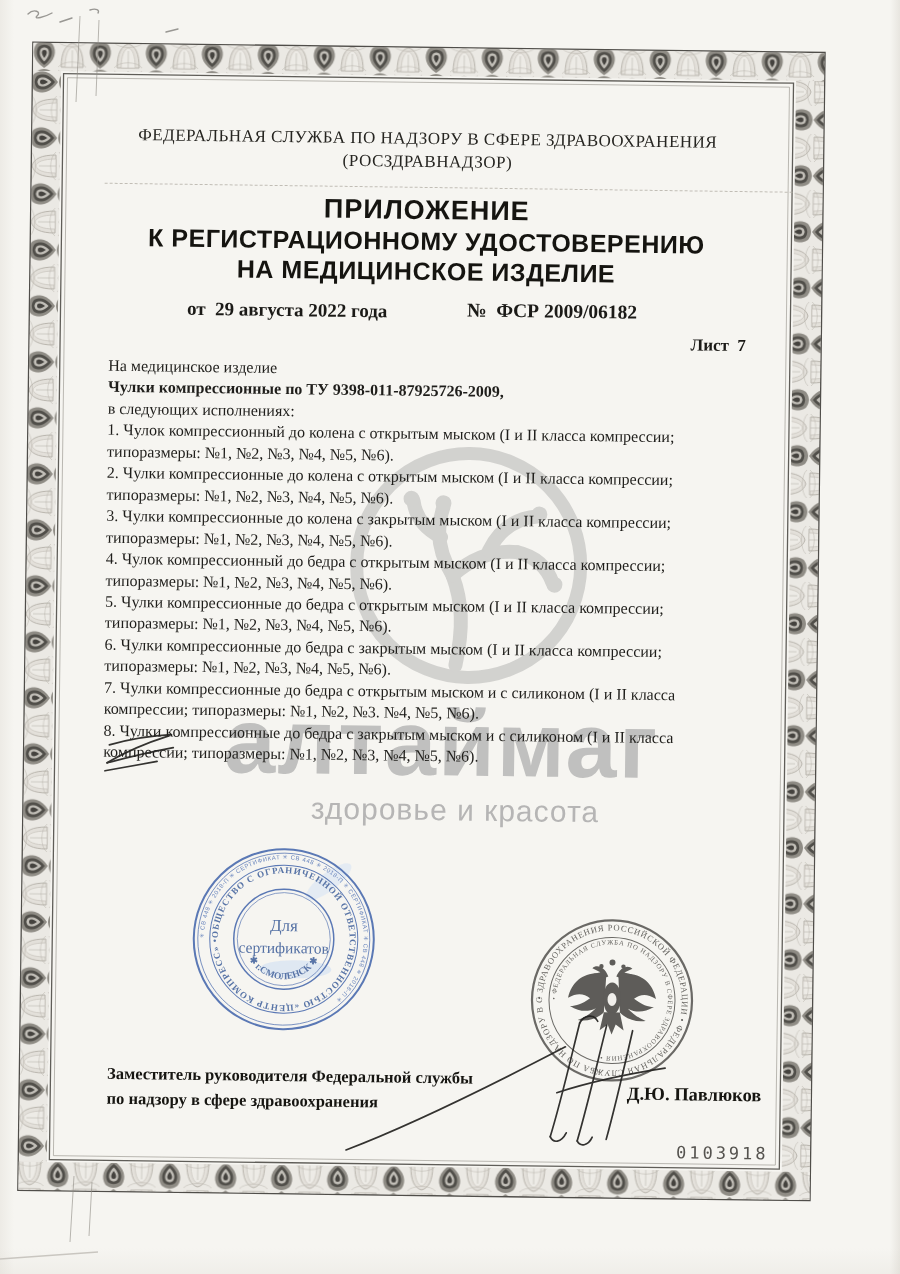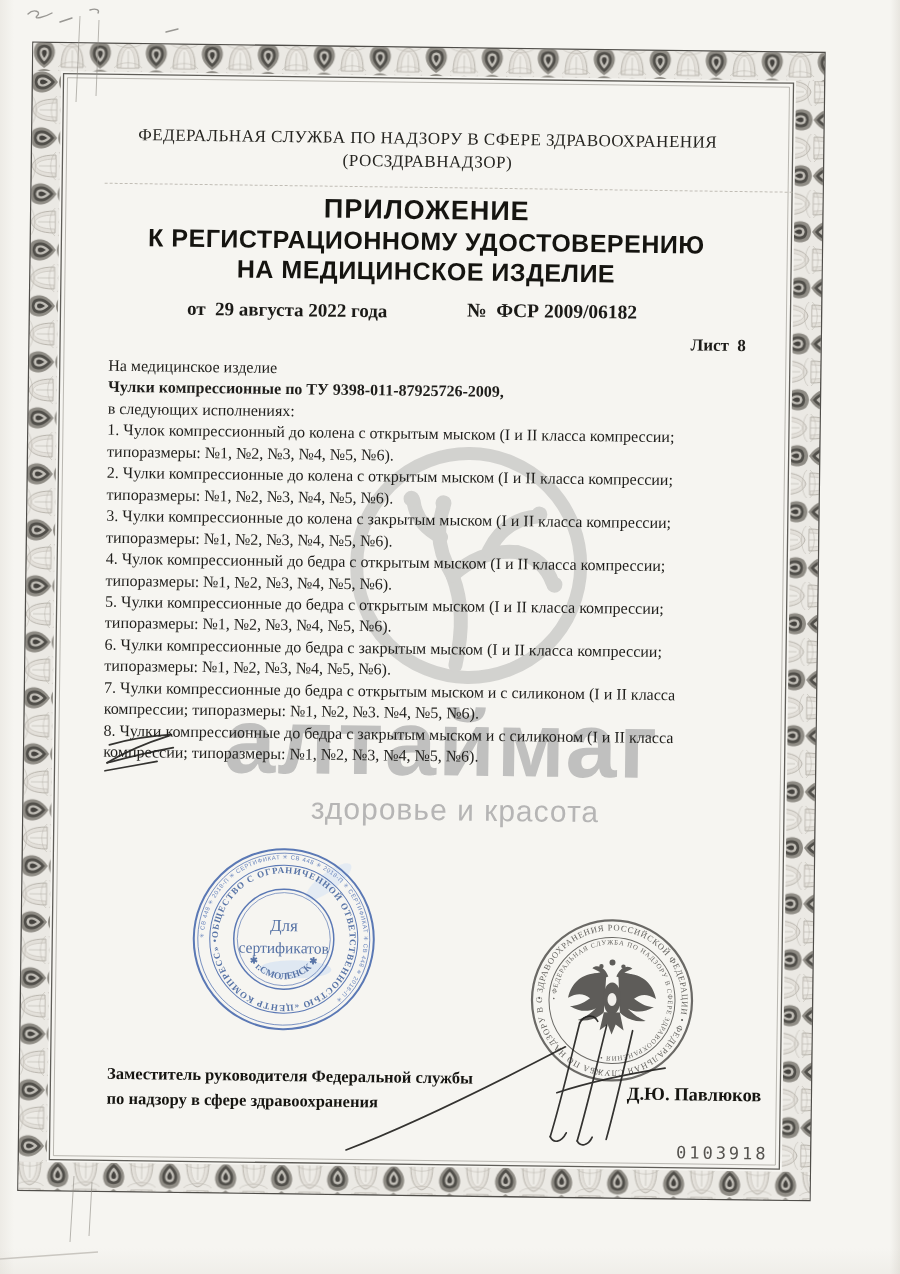--- a/index.html
+++ b/index.html
@@ -108,21 +108,21 @@
     <div class="abs wm-tag">здоровье и красота</div>
 
     <div class="abs ctr agency1">ФЕДЕРАЛЬНАЯ СЛУЖБА ПО НАДЗОРУ В СФЕРЕ ЗДРАВООХРАНЕНИЯ</div>
     <div class="abs ctr agency2">(РОСЗДРАВНАДЗОР)</div>
     <div class="abs rule"></div>
     <div class="abs ctr t1 sans">ПРИЛОЖЕНИЕ</div>
     <div class="abs ctr t2 sans">К РЕГИСТРАЦИОННОМУ УДОСТОВЕРЕНИЮ</div>
     <div class="abs ctr t3 sans">НА МЕДИЦИНСКОЕ ИЗДЕЛИЕ</div>
     <div class="abs date pre">от  29 августа 2022 года</div>
     <div class="abs num pre">№  ФСР 2009/06182</div>
-    <div class="abs sheet pre">Лист  8</div>
+    <div class="abs sheet pre">Лист  7</div>
 
     <div class="abs bodytext">
       <div>На медицинское изделие</div>
       <div class="b">Чулки компрессионные по ТУ 9398-011-87925726-2009,</div>
       <div>в следующих исполнениях:</div>
       <div>1. Чулок компрессионный до колена с открытым мыском (I и II класса компрессии;</div>
       <div>типоразмеры: №1, №2, №3, №4, №5, №6).</div>
       <div>2. Чулки компрессионные до колена с открытым мыском (I и II класса компрессии;</div>
       <div>типоразмеры: №1, №2, №3, №4, №5, №6).</div>
       <div>3. Чулки компрессионные до колена с закрытым мыском (I и II класса компрессии;</div>

